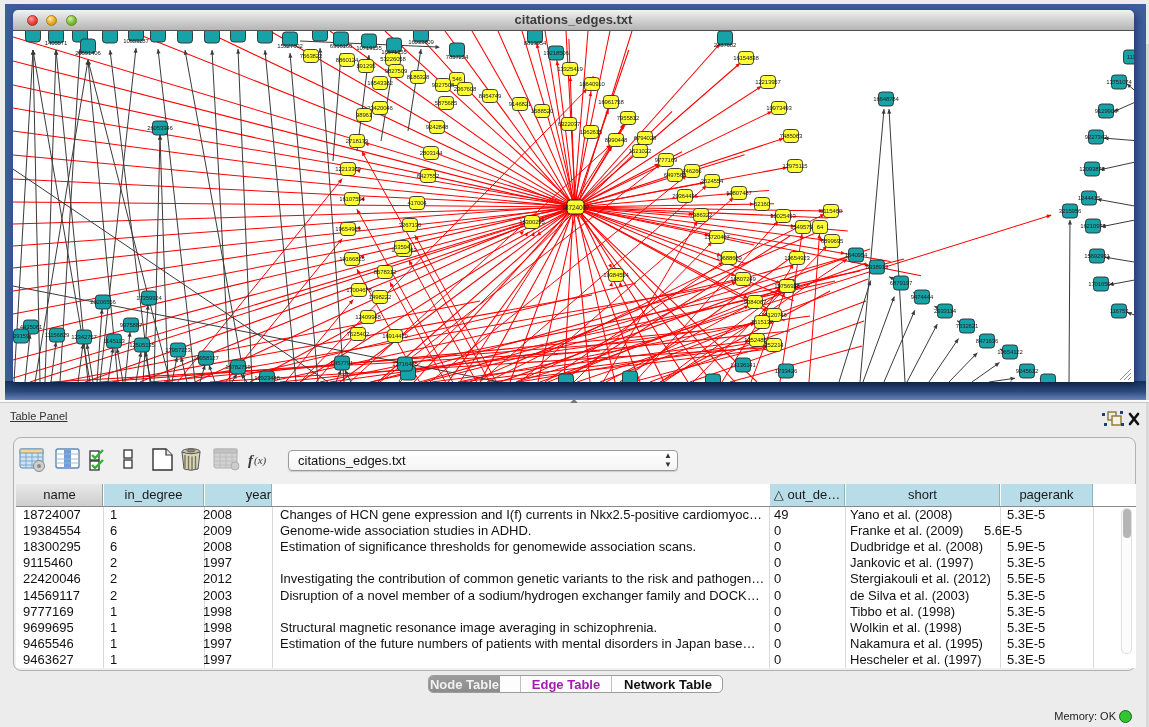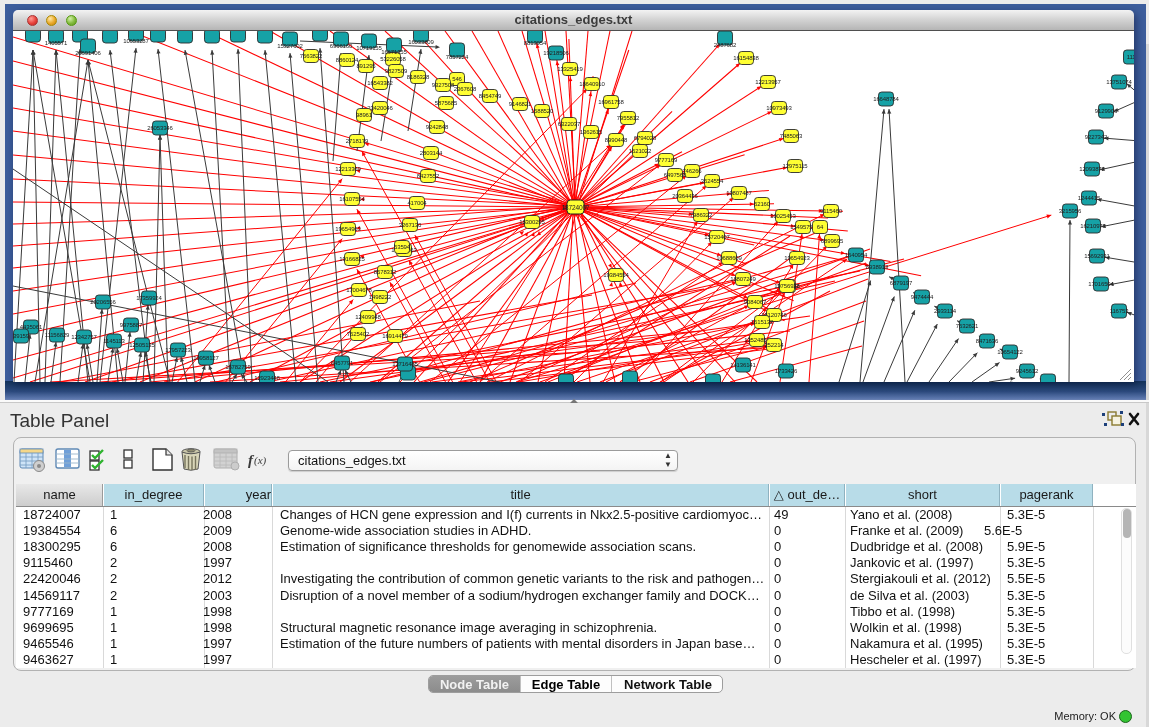--- a/index.html
+++ b/index.html
@@ -29,21 +29,21 @@
 #gcanvas { left:0; top:21px; width:1121px; height:351px; background:#fff; overflow:hidden; }
 #grip { right:2px; bottom:1px; width:13px; height:13px; }
 
 
 #divider { left:0px; top:400px; width:1149px; height:3px; background:#fafafa;
   border-bottom:1px solid #c8c8c8; }
 #caret { left:570px; top:399px; width:0; height:0; border-left:4px solid transparent;
   border-right:4px solid transparent; border-bottom:4px solid #777; }
 
 
-#tp-label { left:10px; top:410px; font-size:19px; color:#333; }
+#tp-label { left:10px; top:410px; font-size:11px; color:#333;text-decoration:underline; }
 #tp-icons { left:1100px; top:411px; }
 #panel { left:13px; top:437px; width:1123px; height:234px; background:#f0f0f0;
   border:1px solid #b2b2b2; border-radius:8px; }
 #combo { left:288px; top:450px; width:390px; height:21px; border:1px solid #9b9b9b;
   border-radius:4px; background:linear-gradient(#ffffff,#f4f4f4);
   box-shadow:0 1px 1px rgba(0,0,0,0.15); font-size:13px; color:#111;
   line-height:19px; padding-left:9px; }
 #combo .step { position:absolute; right:5px; top:0px; font-size:8px; color:#333;
   line-height:9px; text-align:center; }
 
@@ -56,22 +56,22 @@
 .row { position:absolute; left:0; width:1120px; height:16px; font-size:13px; color:#111; }
 .row span { position:absolute; top:0; line-height:16px; white-space:nowrap; }
 #vscroll { left:1121px; top:508px; width:11px; height:146px; background:#fcfcfc;
   border:1px solid #e0e0e0; border-radius:5px; }
 #vthumb { left:1122.5px; top:509px; width:8px; height:29px; background:#b5b5b5; border-radius:4px; }
 
 
 #tabs { left:428px; top:675px; width:295px; height:18px; border:1px solid #9d9d9d;
   border-radius:5px; background:#fdfdfd; overflow:hidden; font-size:13px; font-weight:bold; }
 #tabs div { position:absolute; top:0; height:18px; line-height:17px; text-align:center; }
-#tab1 { left:0; width:91px; background:linear-gradient(#9c9c9c,#8a8a8a); color:#f2f2f2; }
-#tab2 { left:91px; width:91px; color:#000000; border-left:1px solid #c0c0c0; }
+#tab1 { left:0; width:71px; background:linear-gradient(#9c9c9c,#8a8a8a); color:#f2f2f2; }
+#tab2 { left:91px; width:91px; color:#a21caf; border-left:1px solid #c0c0c0; }
 #tab3 { left:182px; width:113px; color:#111; border-left:1px solid #c0c0c0; }
 
 #memory { left:1000px; top:710px; width:116px; text-align:right; font-size:11px; color:#222; }
 #memdot { left:1119px; top:710px; width:13px; height:13px; border-radius:50%;
   background:#33c432; border:1px solid #1c641c; }
 </style></head>
 <body>
 <div class="abs" id="blue"></div>
 <div class="abs" id="blueband"></div>
 <div class="abs" id="rightstrip"></div>
@@ -842,21 +842,20 @@
   <text x="232" y="18" font-size="15" font-style="italic" font-weight="bold" fill="#3a3a3a" font-family="Liberation Serif, serif">f</text>
   <text x="238" y="17" font-size="11" font-style="italic" fill="#3a3a3a" font-family="Liberation Serif, serif">(x)</text>
 </svg>
 
 <div class="abs" id="combo">citations_edges.txt<div class="step">▲<br>▼</div></div>
 
 <div class="abs" id="tablebox">
   <div class="hcell" style="left:0px;width:87px;background:linear-gradient(#e8e8e8,#cdcdcd);border-right:1px solid #9a9a9a;padding-left:1px;">name</div>
   <div class="hcell" style="left:88px;width:100px;">in_degree</div>
   <div class="hcell" style="left:189px;width:67px;text-align:right;">year</div>
-  <div class="hcell" style="left:257px;width:496px;">title</div>
   <div class="hcell" style="left:754px;width:75px;">△ out_de…</div>
   <div class="hcell" style="left:830px;width:154px;">short</div>
   <div class="hcell" style="left:985px;width:92px;">pagerank</div>
   <div id="thead-line"></div>
   <div class="vline" style="left:87px"></div>
   <div class="vline" style="left:188px"></div>
   <div class="vline" style="left:256px"></div>
   <div class="vline" style="left:753px"></div>
   <div class="vline" style="left:829px"></div>
   <div class="vline" style="left:984px"></div>

